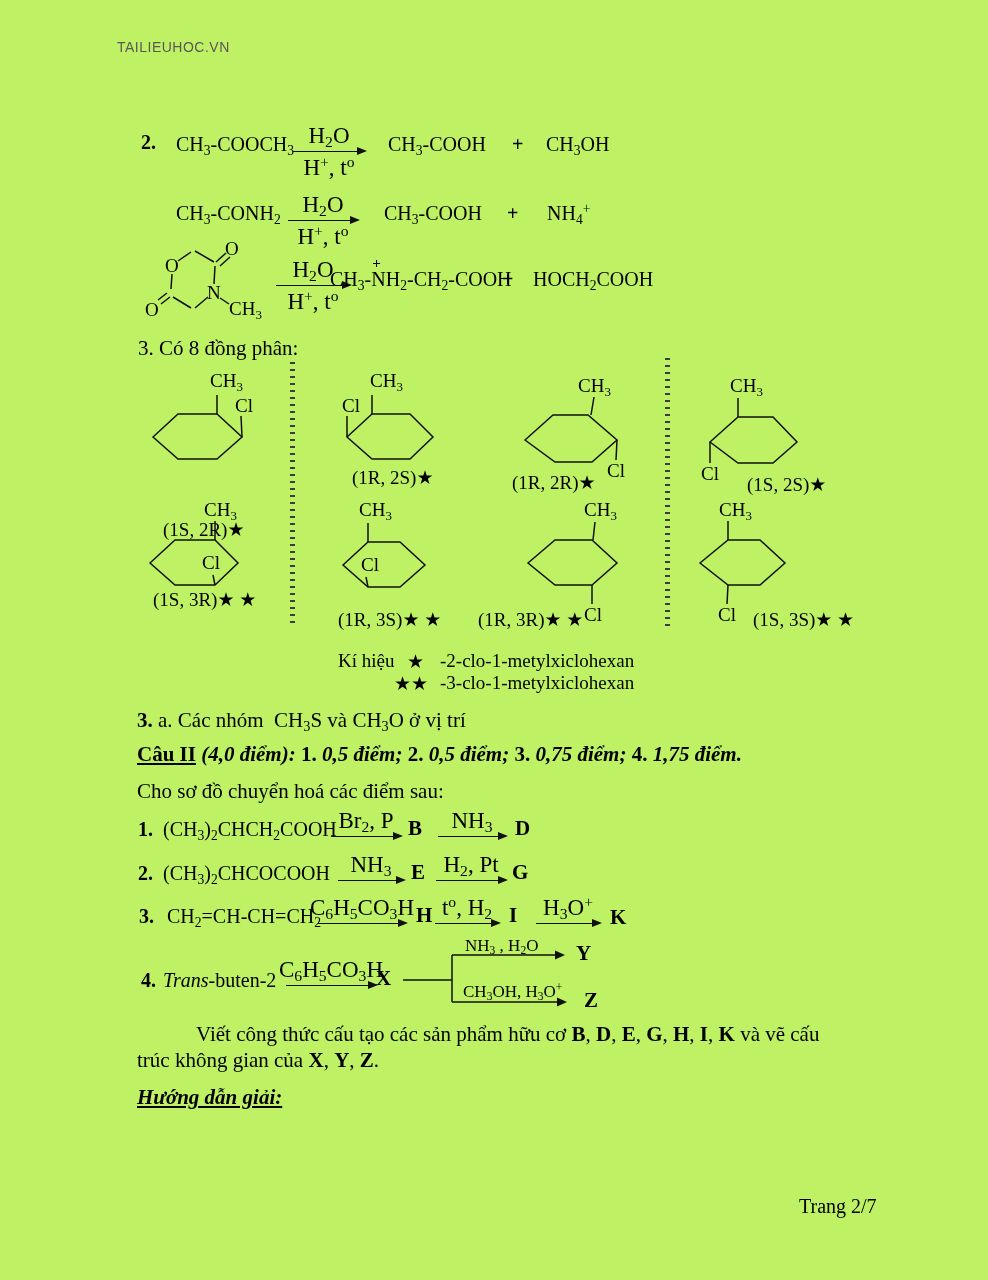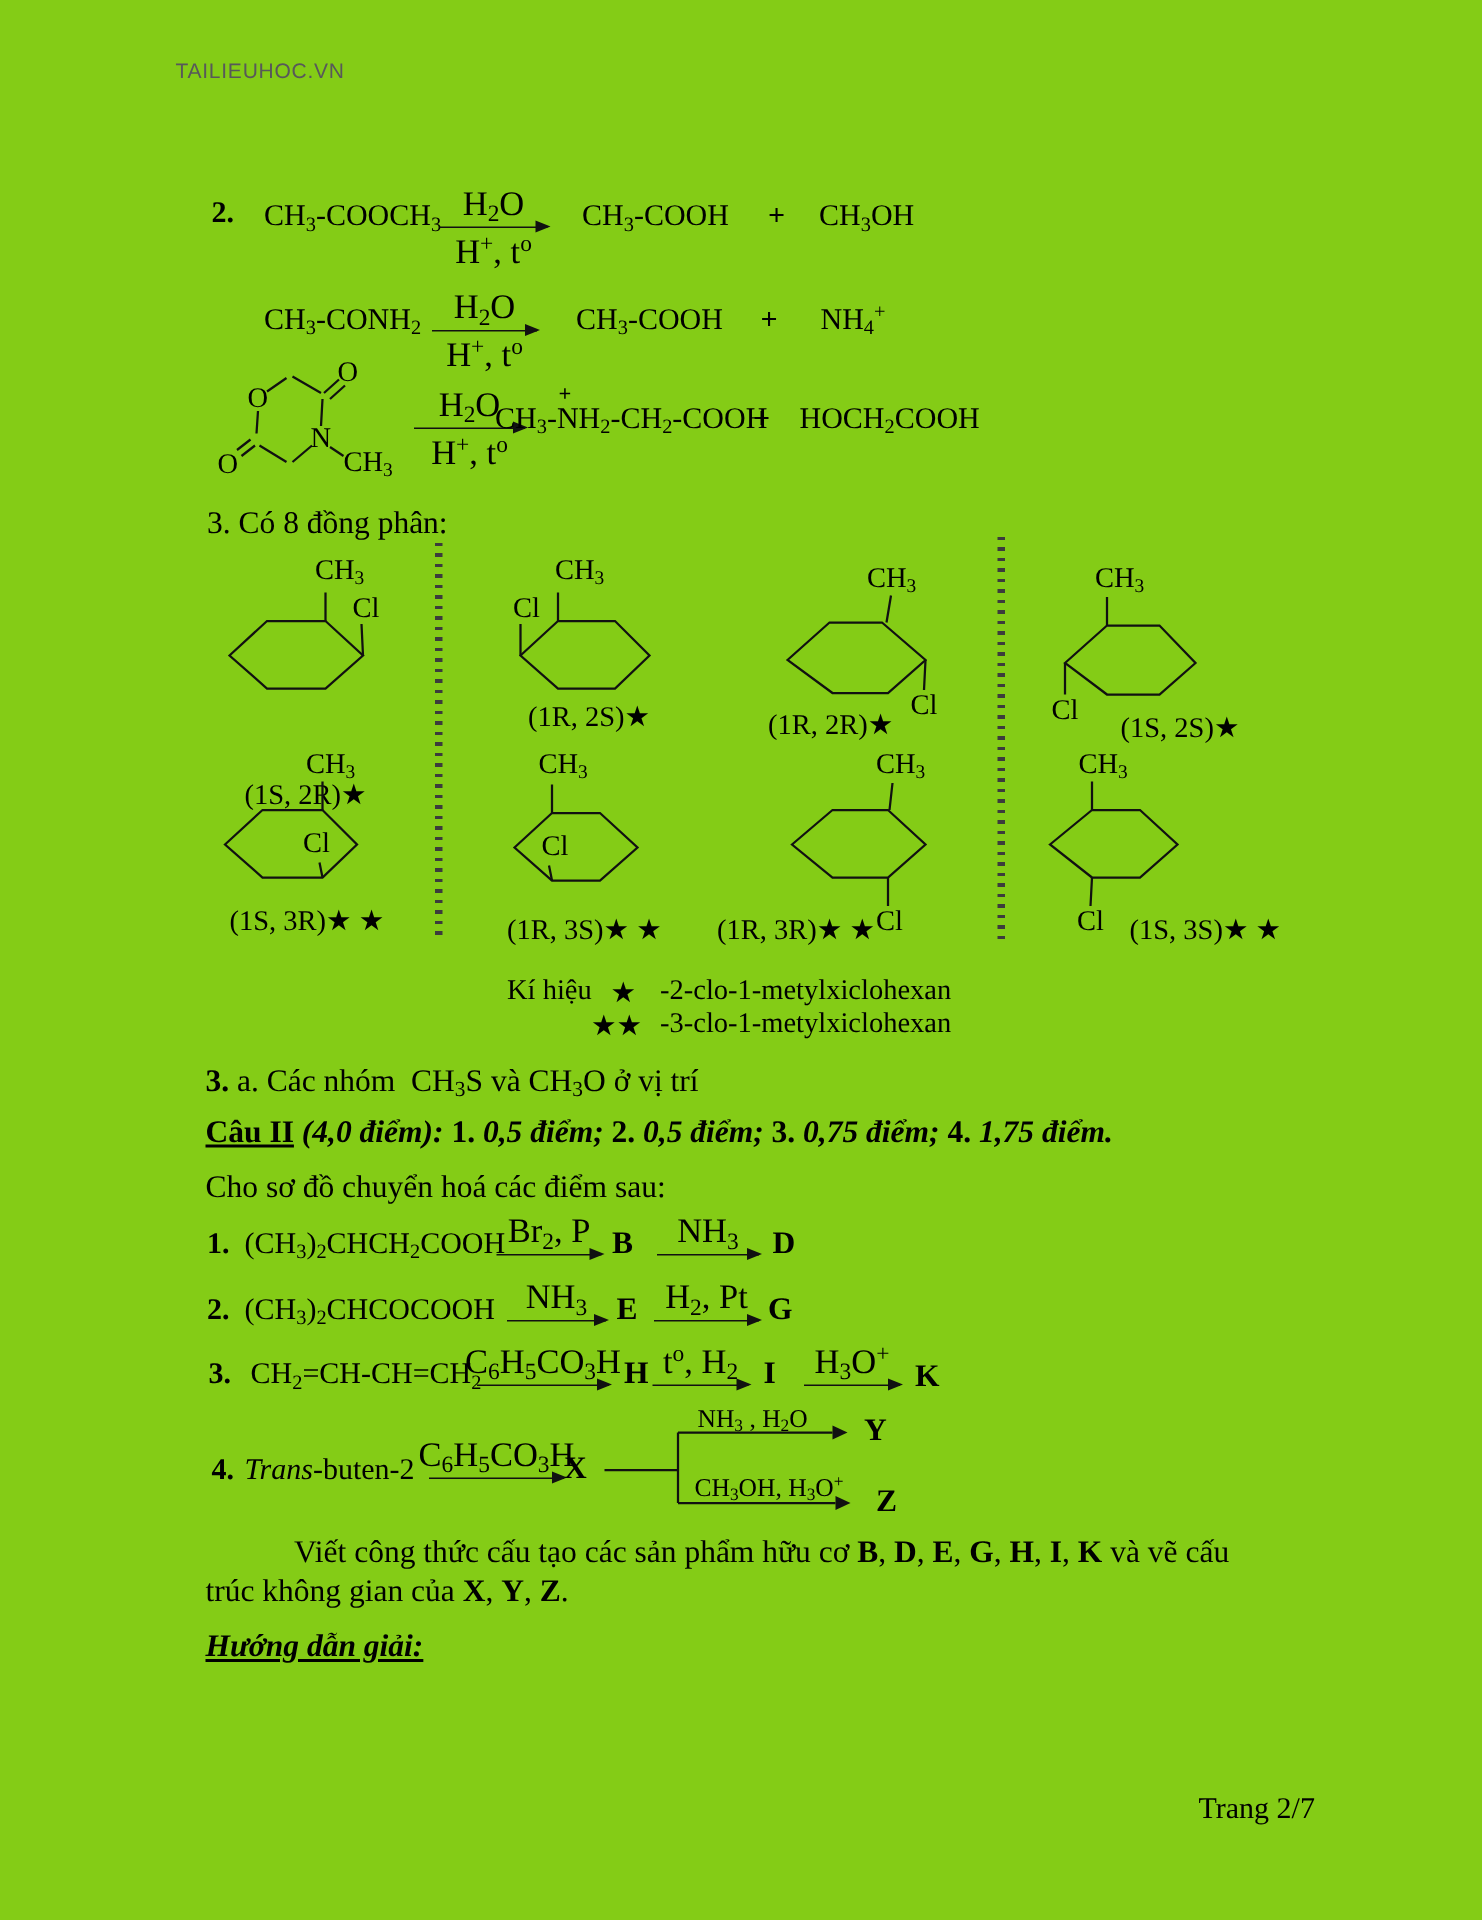--- a/index.html
+++ b/index.html
@@ -1,16 +1,16 @@
 <!DOCTYPE html>
 <html><head>
 <meta charset="utf-8">
 <style>
   html,body{margin:0;padding:0;background:#e8e8e8;}
-  .page{position:relative;width:988px;height:1280px;background:#84cc16;overflow:hidden;
+  .page{position:relative;width:988px;height:1280px;background:#bef264;overflow:hidden;
         font-family:"Liberation Serif", serif;color:#000;}
   .abs{position:absolute;white-space:nowrap;}
   .f14{font-size:14px;} .f17{font-size:17px;} .f19{font-size:19px;} .f20{font-size:20px;} .f21{font-size:21px;}
   .b{font-weight:bold;}
   .watermark{font-family:"Liberation Sans", sans-serif;color:#58585a;letter-spacing:.5px;}
   sub{font-size:68%;vertical-align:-0.28em;line-height:0;}
   sup{font-size:68%;vertical-align:0.5em;line-height:0;}
   .seg-r{font-weight:normal;}
   .seg-b{font-weight:bold;}
   .seg-i{font-style:italic;}
@@ -158,21 +158,21 @@
   </div>
   <div class="struct" style="left:692px;top:497px;width:140px;height:130px;">
     <svg width="140" height="130" viewBox="0 0 140 130">
       <polygon class="hexa" points="8,66 36,43 68,43 93,66 68,88 36,88"></polygon>
       <path class="bondline" d="M36 43 L36 24 M36 88 L35 107"></path>
     </svg>
     <span class="lab" style="left:27px;top:3px;">CH<sub>3</sub></span>
     <span class="lab" style="left:26px;top:108px;">Cl</span>
   </div>
 
-  <div class="slabel" style="left:153px;top:602px;">(1S, 3R)★ ★</div>
+  <div class="slabel" style="left:153px;top:588px;">(1S, 3R)★ ★</div>
   <div class="slabel" style="left:338px;top:608px;">(1R, 3S)★ ★</div>
   <div class="slabel" style="left:478px;top:608px;">(1R, 3R)★ ★</div>
   <div class="slabel" style="left:753px;top:608px;">(1S, 3S)★ ★</div>
 
   <div class="abs f19" style="left:338px;top:650px;">Kí hiệu</div>
   <div class="abs f19" style="left:407px;top:650px;">★</div>
   <div class="abs f19" style="left:440px;top:650px;">-2-clo-1-metylxiclohexan</div>
   <div class="abs f19" style="left:394px;top:672px;">★★</div>
   <div class="abs f19" style="left:440px;top:672px;">-3-clo-1-metylxiclohexan</div>
 

